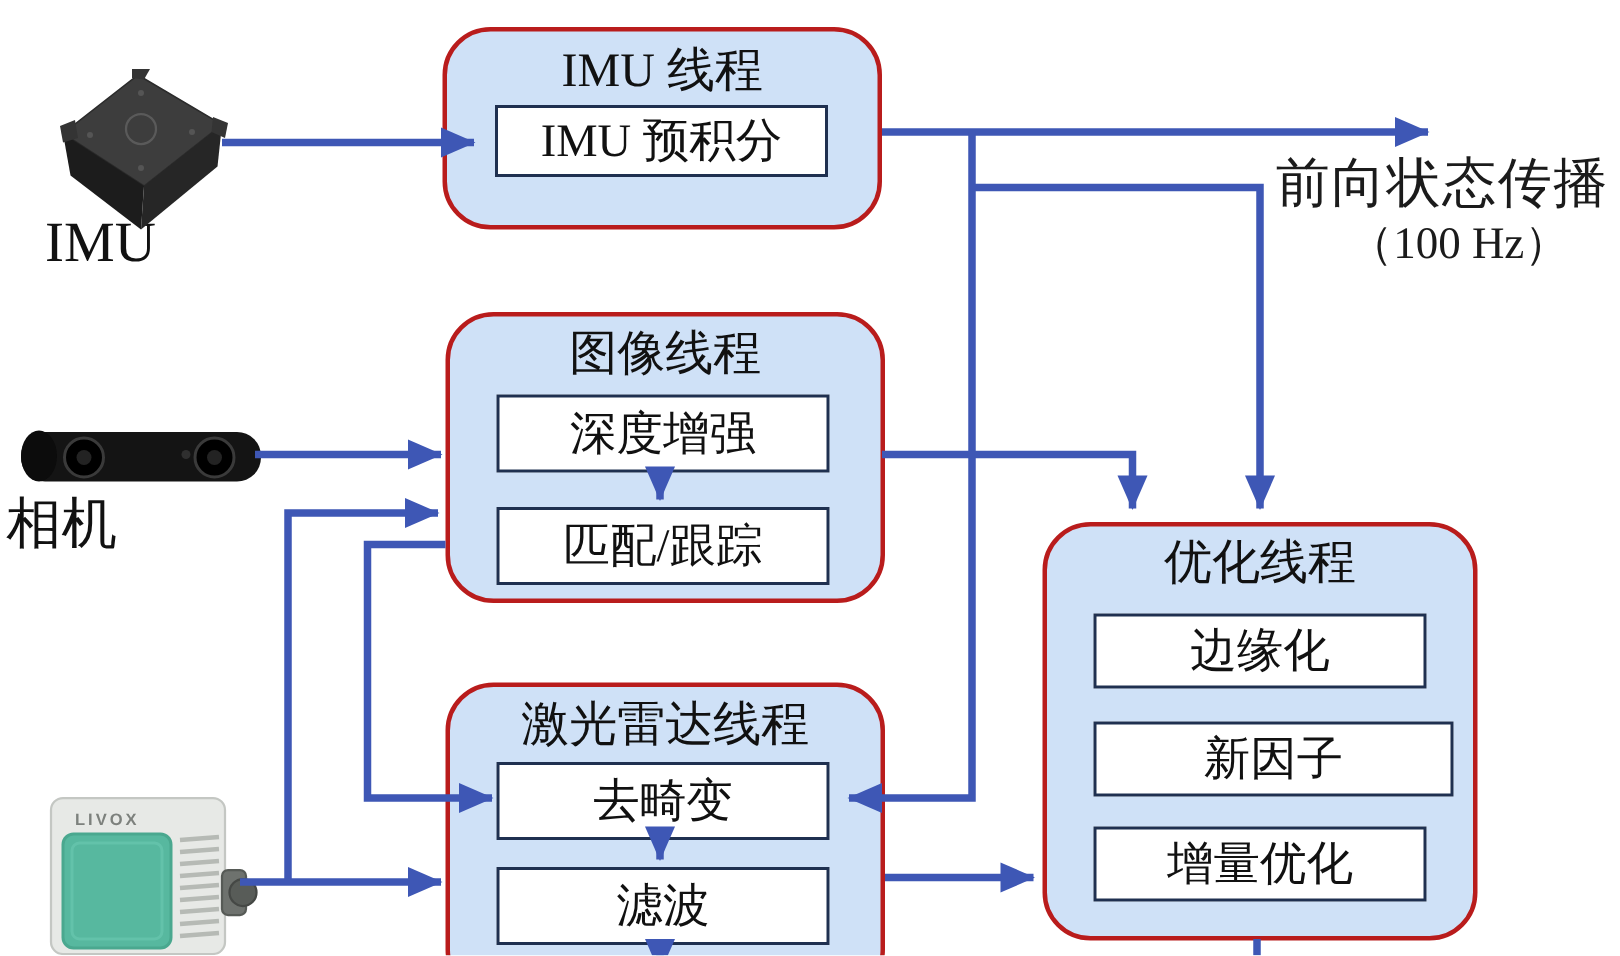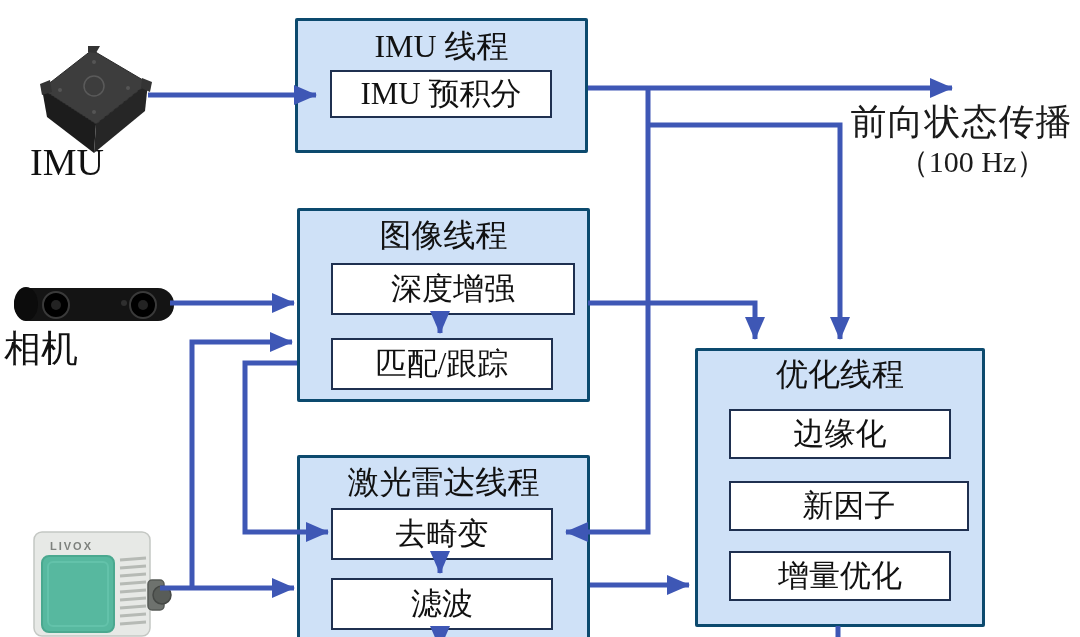--- a/index.html
+++ b/index.html
@@ -7,22 +7,22 @@
     position:relative;
     width:1080px;height:637px;
     overflow:hidden;
     background:#fff;
     font-family:"Liberation Serif","DejaVu Serif",serif;
     color:#111;
   }
   .thread-box{
     position:absolute;
     background:#cfe1f7;
-    border:3px solid #0c4a6e;
-    border-radius:2px;
+    border:3px solid #b91c1c;
+    border-radius:32px;
     box-sizing:border-box;
   }
   .thread-title{
     position:absolute;
     left:0;right:0;
     text-align:center;
     font-size:32px;
     line-height:1.1;
     color:#111;
     white-space:nowrap;
@@ -113,21 +113,21 @@
     <circle cx="140" cy="75" r="9" fill="#585c58" stroke="#454845" stroke-width="1.5"></circle>
   </svg>
 
   <div class="thread-box" style="left:295px;top:18px;width:293px;height:135px">
     <div class="thread-title" style="top:8px">IMU 线程</div>
     <div class="step-box" style="left:32px;top:49px;width:222px;height:48px">IMU 预积分</div>
   </div>
 
   <div class="thread-box" style="left:297px;top:208px;width:293px;height:194px">
     <div class="thread-title" style="top:7px">图像线程</div>
-    <div class="step-box" style="left:31px;top:52px;width:244px;height:52px">深度增强</div>
+    <div class="step-box" style="left:31px;top:52px;width:222px;height:52px">深度增强</div>
     <div class="step-box" style="left:31px;top:127px;width:222px;height:52px">匹配/跟踪</div>
   </div>
 
   <div class="thread-box" style="left:297px;top:455px;width:293px;height:210px">
     <div class="thread-title" style="top:7px">激光雷达线程</div>
     <div class="step-box" style="left:31px;top:50px;width:222px;height:52px">去畸变</div>
     <div class="step-box" style="left:31px;top:120px;width:222px;height:52px">滤波</div>
   </div>
 
   <div class="thread-box" style="left:695px;top:348px;width:290px;height:279px">

